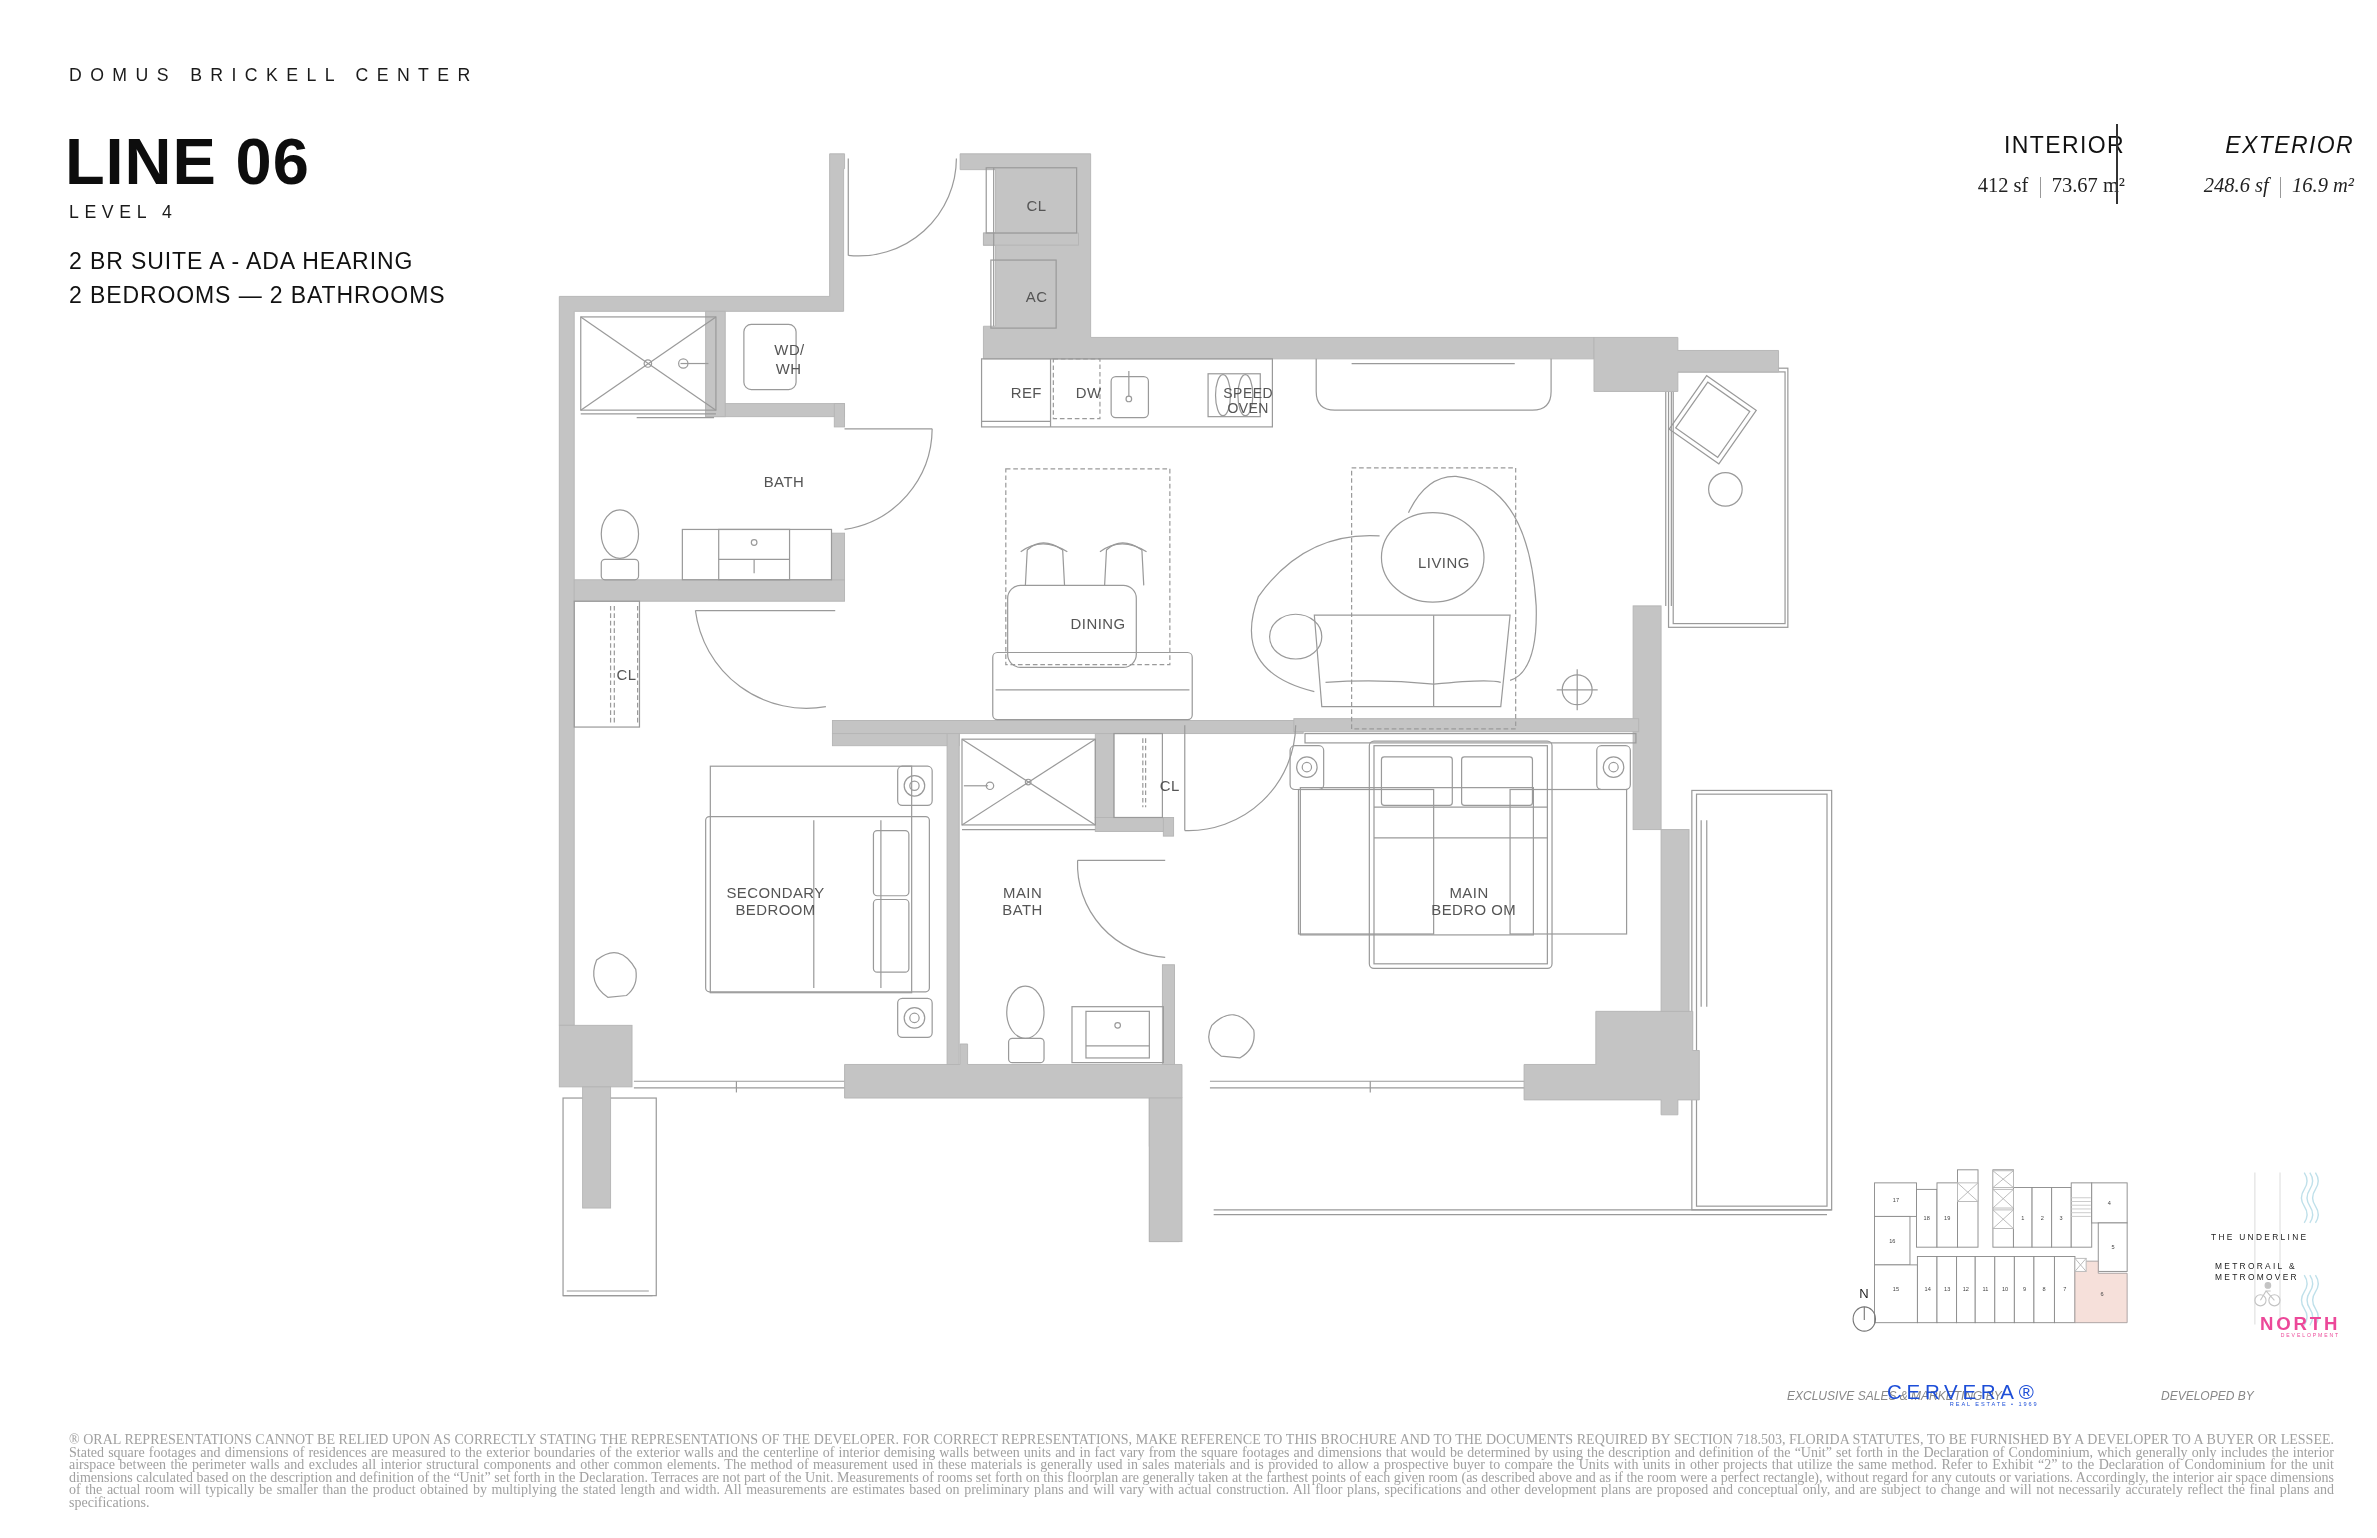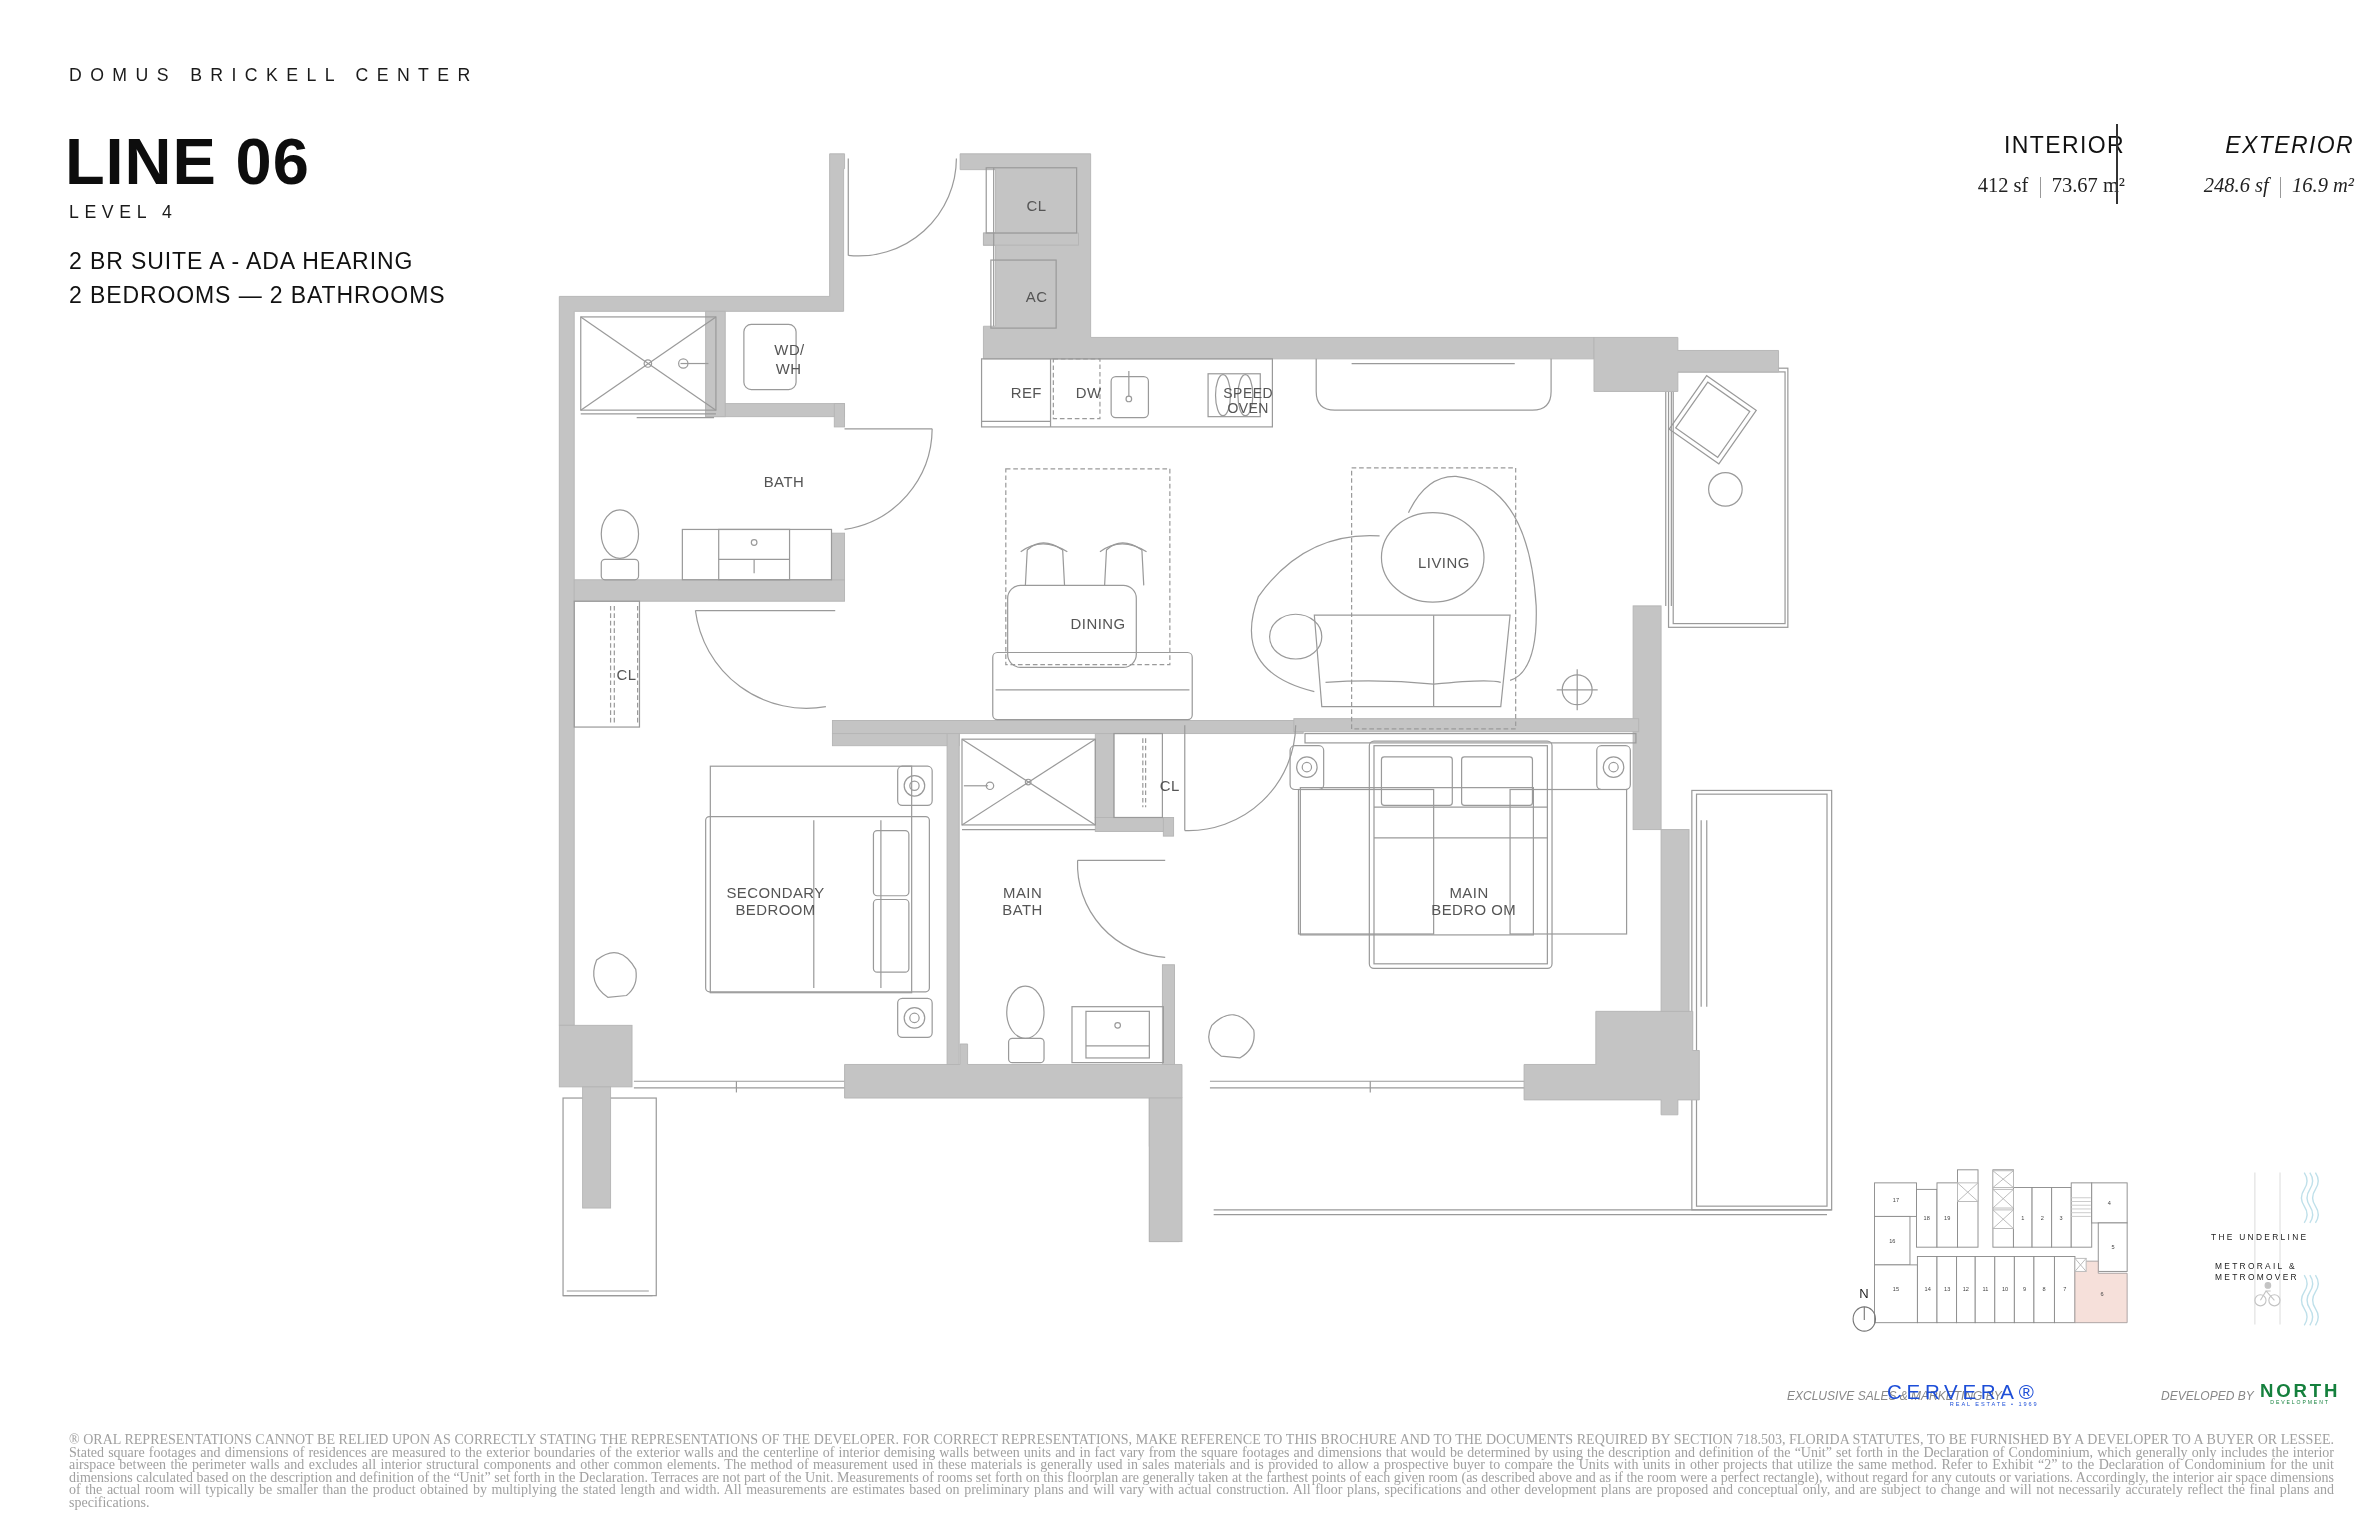--- a/index.html
+++ b/index.html
@@ -30,21 +30,21 @@
 
   .underline-label { position: absolute; left: 2211px; top: 1232px; font-size: 8.4px; letter-spacing: 2.3px; color: #222; width: 131px; }
   .metro-label { position: absolute; left: 2215px; top: 1261px; font-size: 8.4px; letter-spacing: 2.3px; color: #222; line-height: 11.2px; width: 131px; }
 
   .credits { position: absolute; top: 1389px; font-size: 12px; color: #888; letter-spacing: 0px; font-style: italic; }
   .credit-sales { left: 1787px; }
   .cervera { position: absolute; left: 1887px; top: 1380px; text-align: right; color: #1d4ed8; }
   .cervera .big { font-size: 20.5px; letter-spacing: 4.7px; font-weight: 400; }
   .cervera .small { font-size: 5.6px; letter-spacing: 1.9px; margin-top: -2.8px; }
   .credit-dev { left: 2161px; }
-  .north { position: absolute; left: 2260px; top: 1380px; color: #15803d; text-align: center; }
+  .north { position: absolute; left: 2260px; top: 1313px; color: #ec4899; text-align: right; }
   .north .big { font-size: 18.6px; letter-spacing: 2.8px; font-weight: 700; }
   .north .small { font-size: 5.1px; letter-spacing: 1.9px; margin-top: -2.8px; }
 
   .disclaimer { position: absolute; left: 69px; top: 1434px; width: 2265px; font-family: "Liberation Serif", "DejaVu Serif", serif; font-size: 14px; line-height: 12.6px; color: #a0a0a0; text-align: justify; }
 </style>
 </head>
 <body>
 
 <div class="brand">DOMUS BRICKELL CENTER</div>
 <div class="line-title">LINE 06</div>

